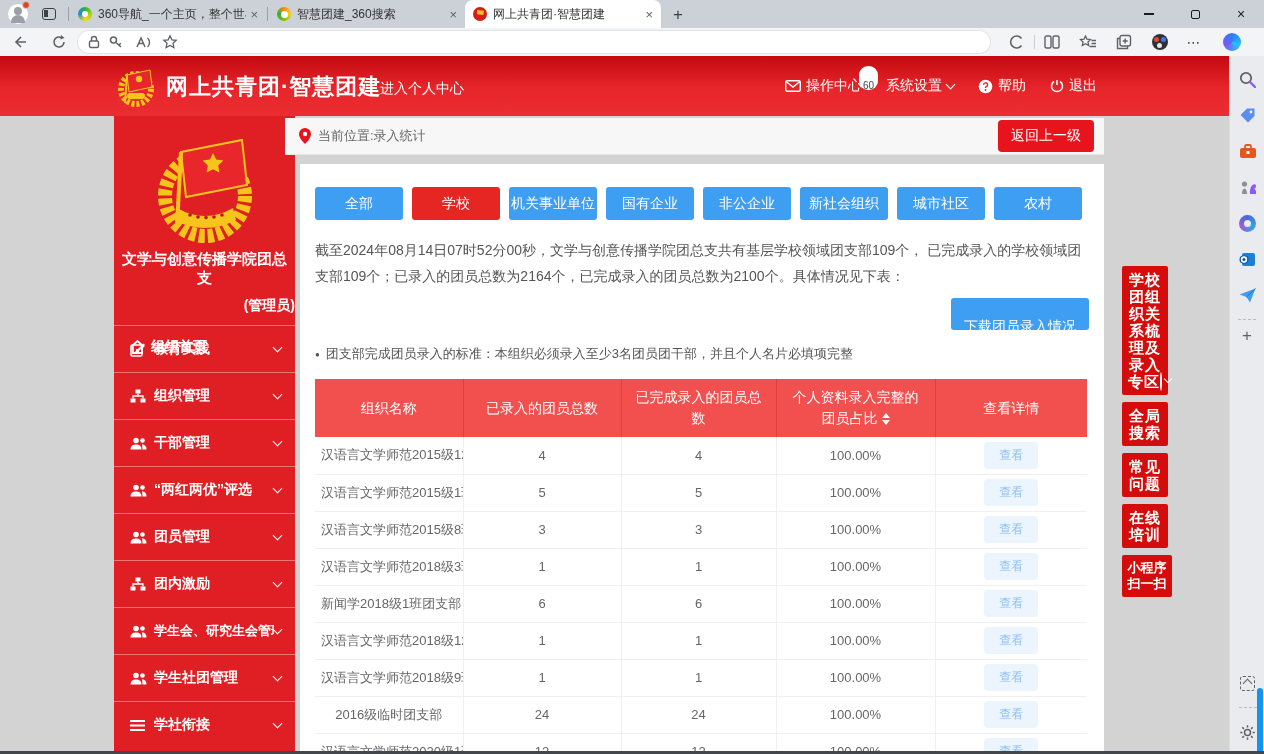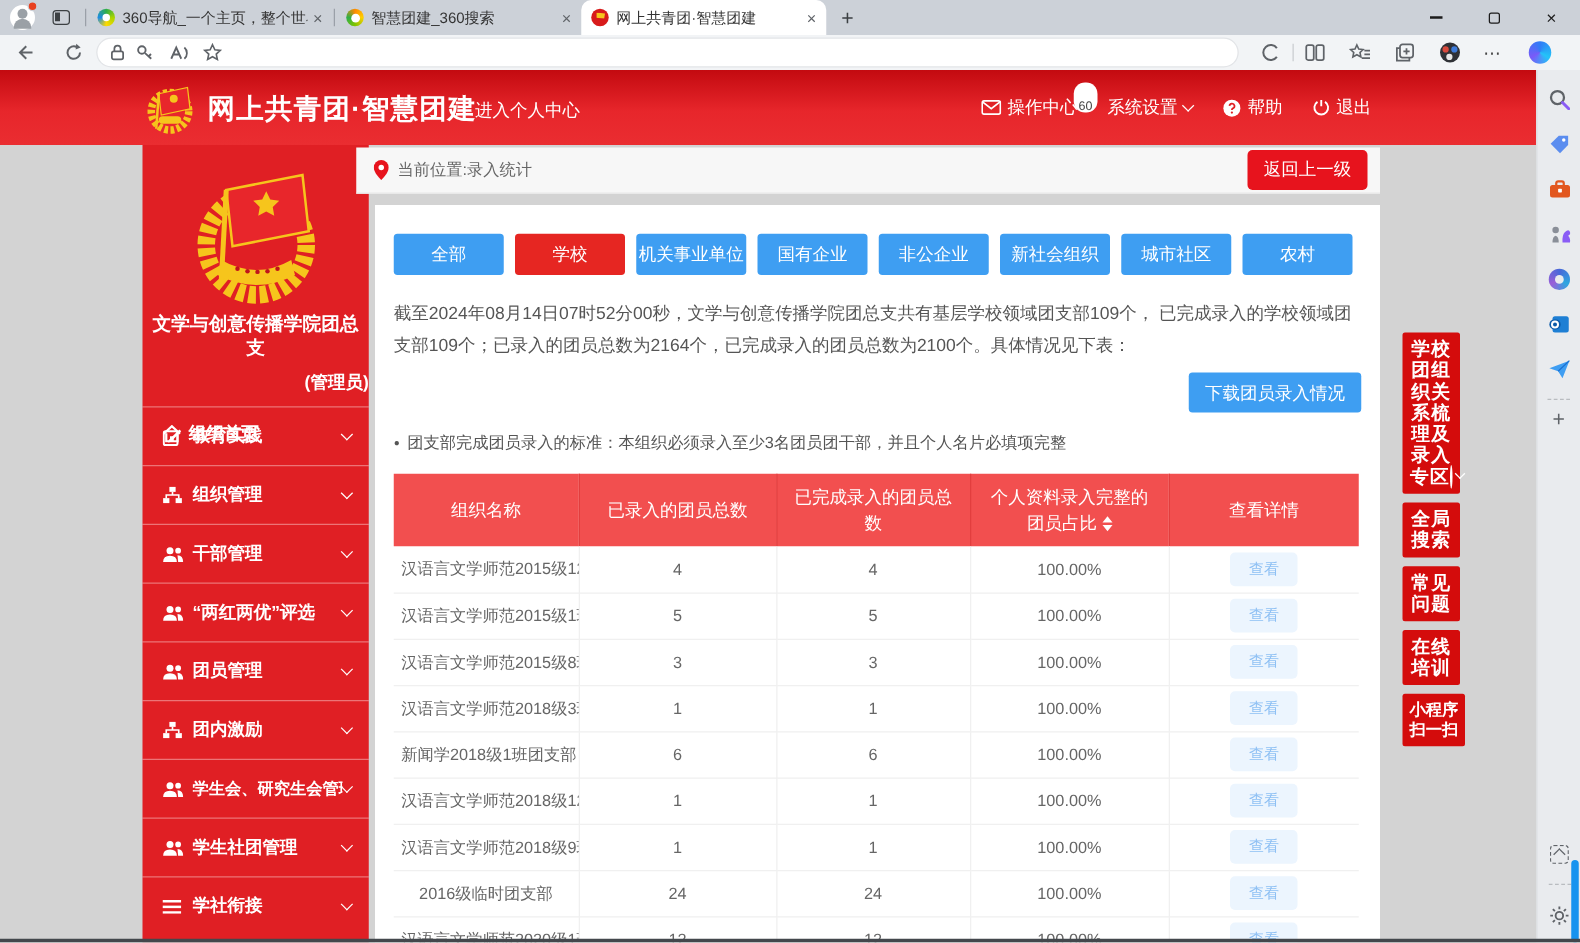--- a/index.html
+++ b/index.html
@@ -76,21 +76,21 @@
 .crumbtxt{font-size:13px;color:#666;margin-left:7px}
 .backbtn{margin-left:auto;background:#e7131d;color:#fff;font-size:14px;padding:7px 13px;border-radius:4px}
 
 
 .card{position:absolute;left:300px;top:108px;width:804px;height:640px;background:#fff;padding:23px 15px 0}
 .ftabs{display:flex;gap:9px}
 .ftab{width:88px;height:33px;line-height:33px;text-align:center;color:#fff;font-size:14px;border-radius:3px;background:#3e9ef2;white-space:nowrap;overflow:hidden}
 .ftab.active{background:#e62622}
 .summary{margin-top:17px;font-size:14px;color:#555;line-height:26px}
 .dlrow{display:flex;justify-content:flex-end;margin-top:9px}
-.dlbtn{background:#3e9ef2;color:#fff;font-size:14px;height:32px;line-height:32px;padding:0 13px;border-radius:3px}
+.dlbtn{background:#3e9ef2;color:#fff;font-size:14px;height:32px;line-height:32px;padding:12px 13px;border-radius:3px}
 .note{margin-top:15px;font-size:13px;color:#555;display:flex;align-items:center;gap:6px}
 .note .bullet{font-size:8px;color:#555}
 table.rpt{margin-top:16px;width:772px;border-collapse:collapse;table-layout:fixed}
 .rpt th{background:#f24f4f;color:#fff;font-size:14px;font-weight:normal;height:58px;border-right:1px solid #e23e3e;text-align:center;padding:0 14px;line-height:21px}
 .rpt th:last-child{border-right:none}
 .rpt td{height:37px;text-align:center;font-size:13px;color:#666;border:1px solid #f0f0f0;border-top:none;white-space:nowrap;overflow:hidden;padding:0 6px}
 .rpt tr td:first-child{border-left:none}
 .rpt tr td:last-child{border-right:none}
 .viewbtn{display:inline-block;background:#ecf5fe;color:#8ec0f4;font-size:12px;padding:5px 15px;border-radius:4px}
 .sorter{display:inline-flex;flex-direction:column;vertical-align:middle;margin-left:4px;gap:2px}

